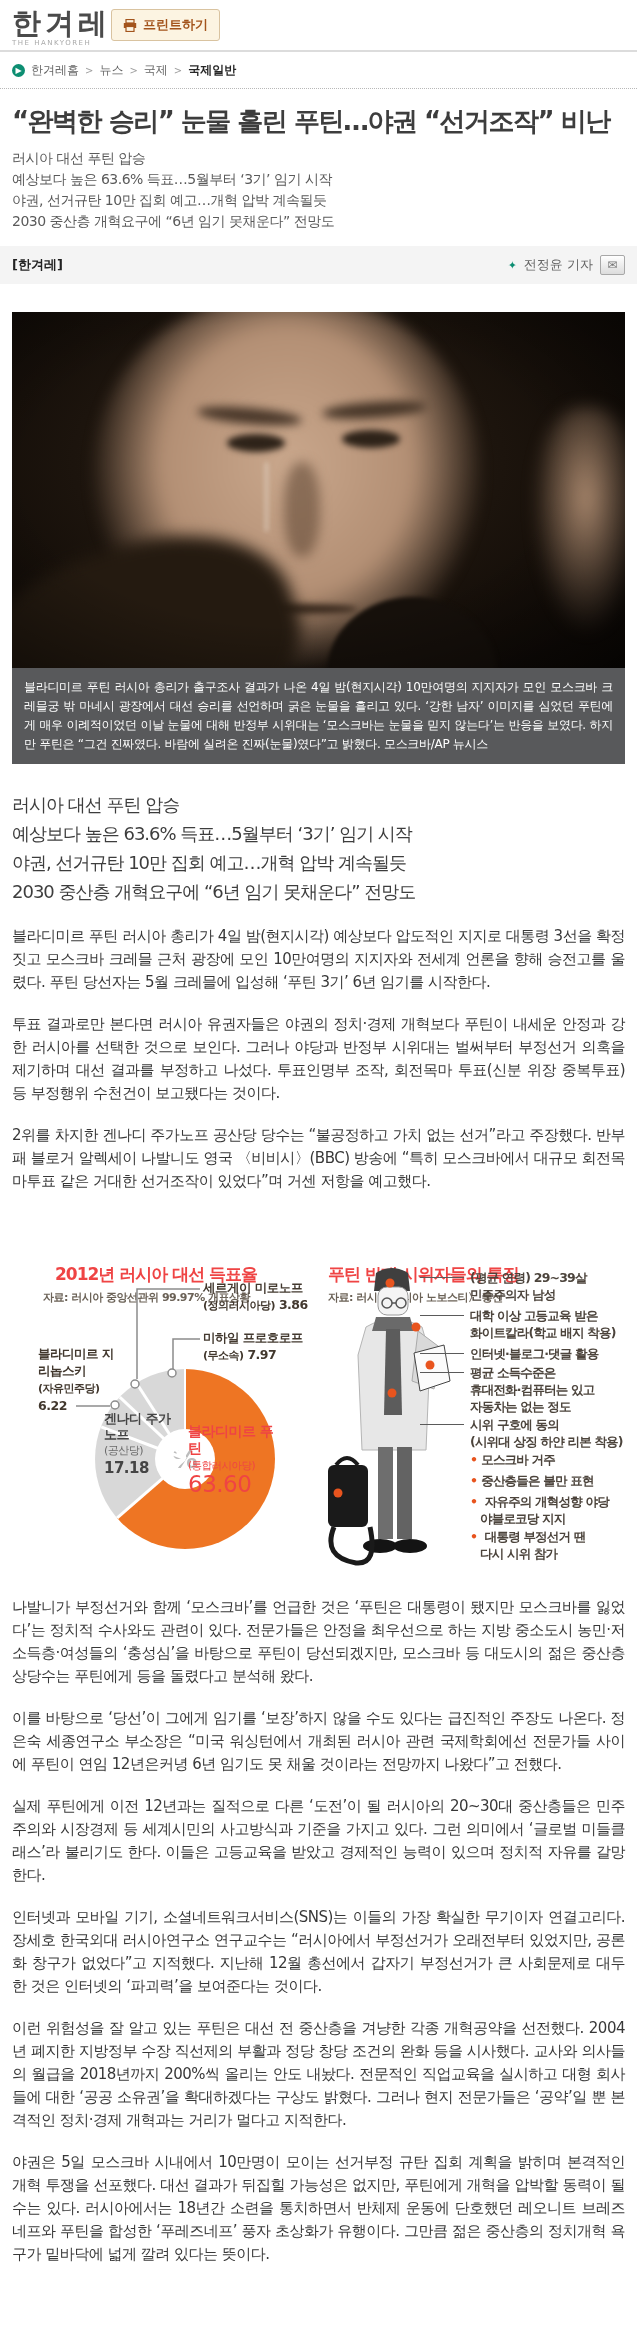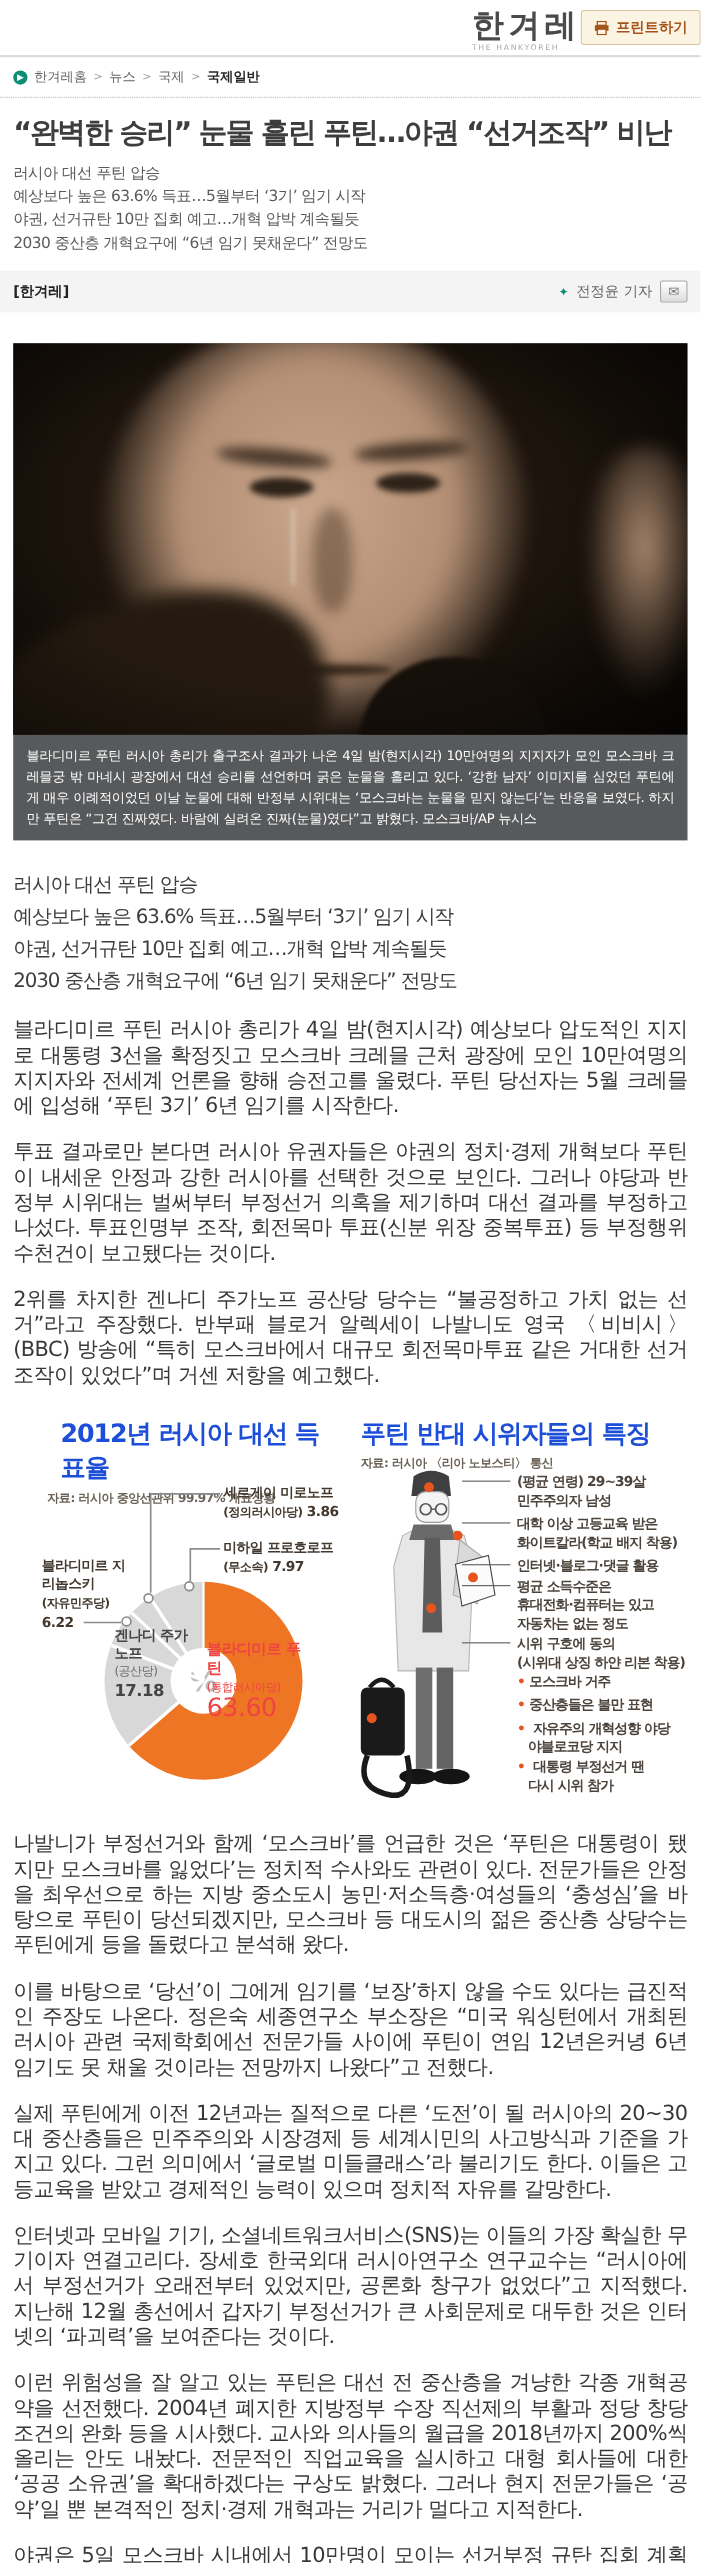--- a/index.html
+++ b/index.html
@@ -1,21 +1,21 @@
 <!DOCTYPE html>
 <html lang="ko"><head>
 <meta charset="utf-8">
 <style>
   html,body{margin:0;padding:0;background:#fff;}
   .page{width:637px;min-height:2330px;background:#fff;position:relative;
         font-family:"DejaVu Sans","Liberation Sans",sans-serif;color:#3a3a3a;}
 
   
-  .site-header{display:flex;justify-content:flex-end;align-items:flex-start;
-               padding:9px 0 0;height:52px;box-sizing:border-box;border-bottom:2px solid #dcdcdc;}
+  .site-header{display:flex;justify-content:flex-start;align-items:flex-start;
+               padding:9px 12px 0;height:52px;box-sizing:border-box;border-bottom:2px solid #dcdcdc;}
   .logo{line-height:1;}
   .logo-main{font-size:29px;font-weight:bold;color:#4a4a4a;letter-spacing:4px;}
   .logo-sub{font-size:7px;color:#a9a9a9;letter-spacing:1.5px;margin-top:2px;}
   .print-btn{display:flex;align-items:center;gap:6px;border:1px solid #d9c3a0;background:#fcf4e2;
              color:#a3541c;font-size:13px;font-weight:bold;padding:6px 11px;border-radius:3px;cursor:pointer;}
 
   
   .breadcrumb{display:flex;align-items:center;gap:6px;padding:10px 12px 9px;font-size:12px;color:#666;
               border-bottom:1px dotted #b8b8b8;}
   .crumb-ico{width:13px;height:13px;border-radius:50%;background:#0d8e72;color:#fff;font-size:8px;
@@ -52,25 +52,25 @@
   .ph-mic{left:315px;top:285px;width:170px;height:150px;border-radius:50%;background:#16100b;filter:blur(2px);}
   .ph-person2{left:520px;top:95px;width:110px;height:230px;border-radius:45%;
               background:radial-gradient(ellipse at 50% 40%,#bb9679 0%,rgba(90,66,48,0) 70%);filter:blur(8px);}
   .ph-vignette{inset:0;background:radial-gradient(ellipse at 45% 45%,rgba(0,0,0,0) 55%,rgba(0,0,0,.55) 100%);}
 
   .photo-caption{margin:0 12px;background:#58595b;color:#fff;font-size:12px;line-height:19px;
                  padding:10px 12px;text-align:justify;letter-spacing:-0.3px;}
 
   
   .deck-l{margin:26px 12px 0;font-size:18px;line-height:29px;color:#3d3d3d;letter-spacing:-1px;}
-  .body-p{margin:19px 12px 0;font-size:19px;line-height:23px;color:#383838;text-align:justify;letter-spacing:-0.5px;}
+  .body-p{margin:19px 12px 0;font-size:15px;line-height:23px;color:#383838;text-align:justify;letter-spacing:-0.5px;}
 
   
   .infographic{position:relative;margin-top:26px;height:358px;}
-  .ig-title{font-size:23px;font-weight:bold;color:#1d4ed8;letter-spacing:-1px;}
+  .ig-title{font-size:17px;font-weight:bold;color:#ef4444;letter-spacing:-1px;margin-top:44px;}
   .ig-src{font-size:11px;color:#6b6257;margin-top:4px;font-weight:bold;letter-spacing:-0.5px;}
   .ig-left{position:absolute;left:10px;top:0;width:302px;height:358px;}
   .ig-left .ig-title{margin-left:45px;}
   .ig-left .ig-src{margin-left:33px;}
   .pie-wrap{position:absolute;left:85px;top:150px;width:180px;height:180px;}
   .pie{width:100%;height:100%;border-radius:50%;position:relative;background:#d8d8d8;}
   .pie-sep{position:absolute;left:calc(50% - 1.25px);top:0;width:2.5px;height:50%;background:#fff;transform-origin:50% 100%;}
   .pie-hole{position:absolute;left:50%;top:50%;transform:translate(-50%,-50%);width:60px;height:60px;border-radius:50%;
             background:#fff;display:flex;align-items:center;justify-content:center;font-size:25px;font-weight:bold;color:#bcbcbc;}
   .lbl{position:absolute;letter-spacing:-0.5px;}

